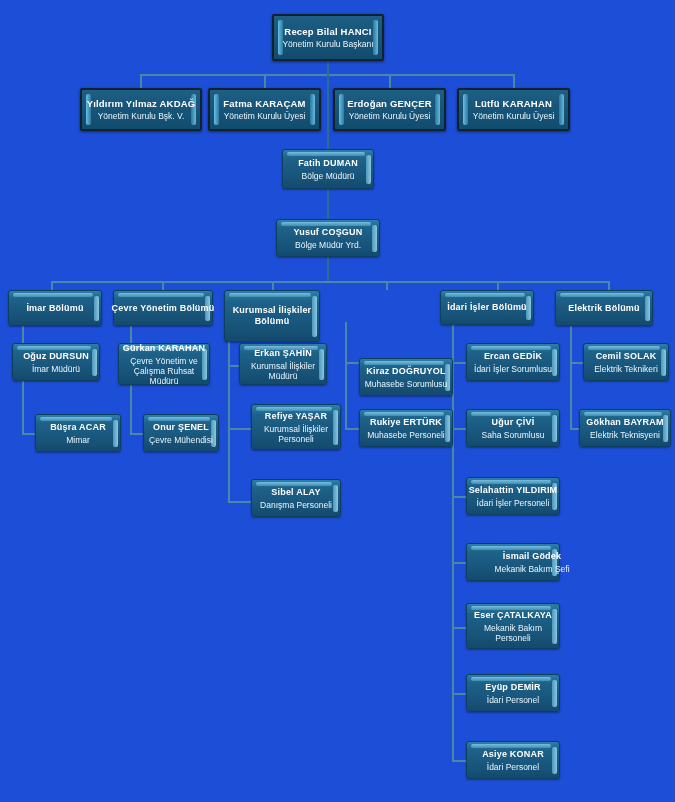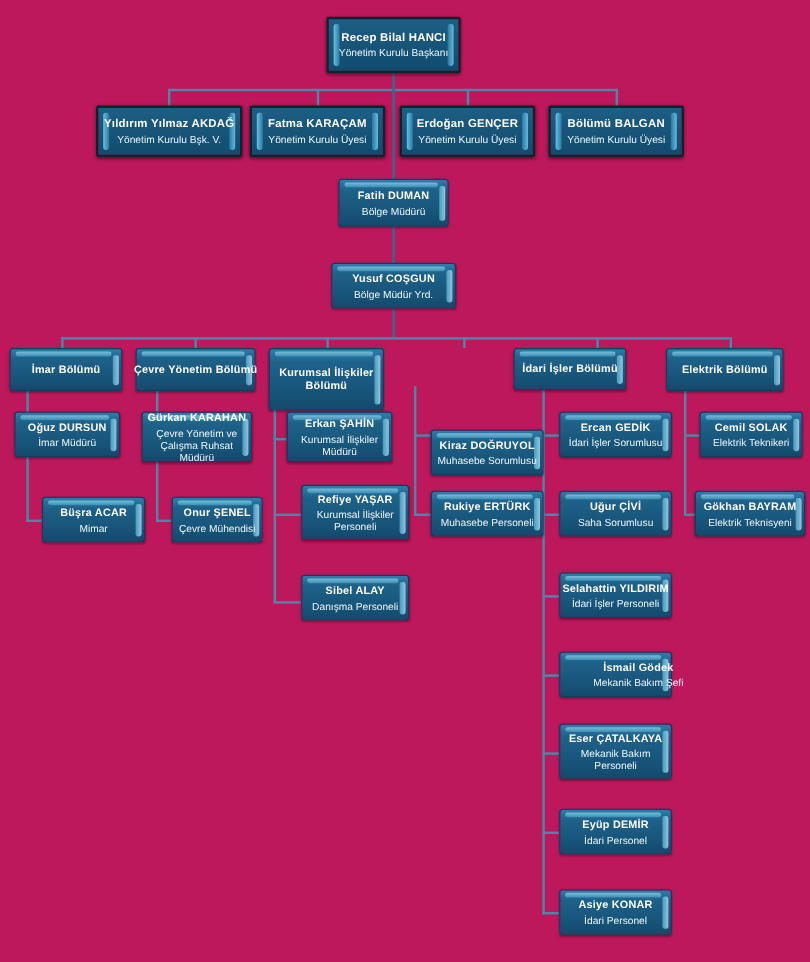--- a/index.html
+++ b/index.html
@@ -8,21 +8,21 @@
     background: #ffffff;
   }
   body {
     font-family: "Liberation Sans", sans-serif;
   }
   #chart-root {
     position: relative;
     width: 675px;
     height: 802px;
     overflow: hidden;
-    background: #be185d;
+    background: #1d4ed8;
   }
 
   
   .conn {
     position: absolute;
     background: #2f6d8e;
   }
   .conn.v { width: 2px; }
   .conn.h { height: 2px; }
   .conn.thin { background: #4c88a6; }
@@ -184,21 +184,21 @@
   </div>
   <div class="node framed" style="left:208px; top:88px; width:113px; height:43px;">
     <div class="nm">Fatma KARAÇAM</div>
     <div class="ttl">Yönetim Kurulu Üyesi</div>
   </div>
   <div class="node framed" style="left:333px; top:88px; width:113px; height:43px;">
     <div class="nm">Erdoğan GENÇER</div>
     <div class="ttl">Yönetim Kurulu Üyesi</div>
   </div>
   <div class="node framed" style="left:457px; top:88px; width:113px; height:43px;">
-    <div class="nm">Bölümü BALGAN</div>
+    <div class="nm">Lütfü KARAHAN</div>
     <div class="ttl">Yönetim Kurulu Üyesi</div>
   </div>
 
   <div class="node" style="left:282px; top:149px; width:92px; height:40px;">
     <div class="nm">Fatih DUMAN</div>
     <div class="ttl">Bölge Müdürü</div>
   </div>
   <div class="node" style="left:276px; top:219px; width:104px; height:38px;">
     <div class="nm">Yusuf COŞGUN</div>
     <div class="ttl">Bölge Müdür Yrd.</div>
@@ -206,21 +206,21 @@
 
   <div class="node" style="left:8px; top:290px; width:94px; height:36px;">
     <div class="nm">İmar Bölümü</div>
   </div>
   <div class="node" style="left:113px; top:290px; width:100px; height:36px;">
     <div class="nm">Çevre Yönetim Bölümü</div>
   </div>
   <div class="node" style="left:224px; top:290px; width:96px; height:52px;">
     <div class="nm wrap" style="white-space:normal;">Kurumsal İlişkiler Bölümü</div>
   </div>
-  <div class="node" style="left:428px; top:290px; width:94px; height:35px;">
+  <div class="node" style="left:440px; top:290px; width:94px; height:35px;">
     <div class="nm">İdari İşler Bölümü</div>
   </div>
   <div class="node" style="left:555px; top:290px; width:98px; height:36px;">
     <div class="nm">Elektrik Bölümü</div>
   </div>
 
   <div class="node" style="left:12px; top:343px; width:88px; height:38px;">
     <div class="nm">Oğuz DURSUN</div>
     <div class="ttl">İmar Müdürü</div>
   </div>

